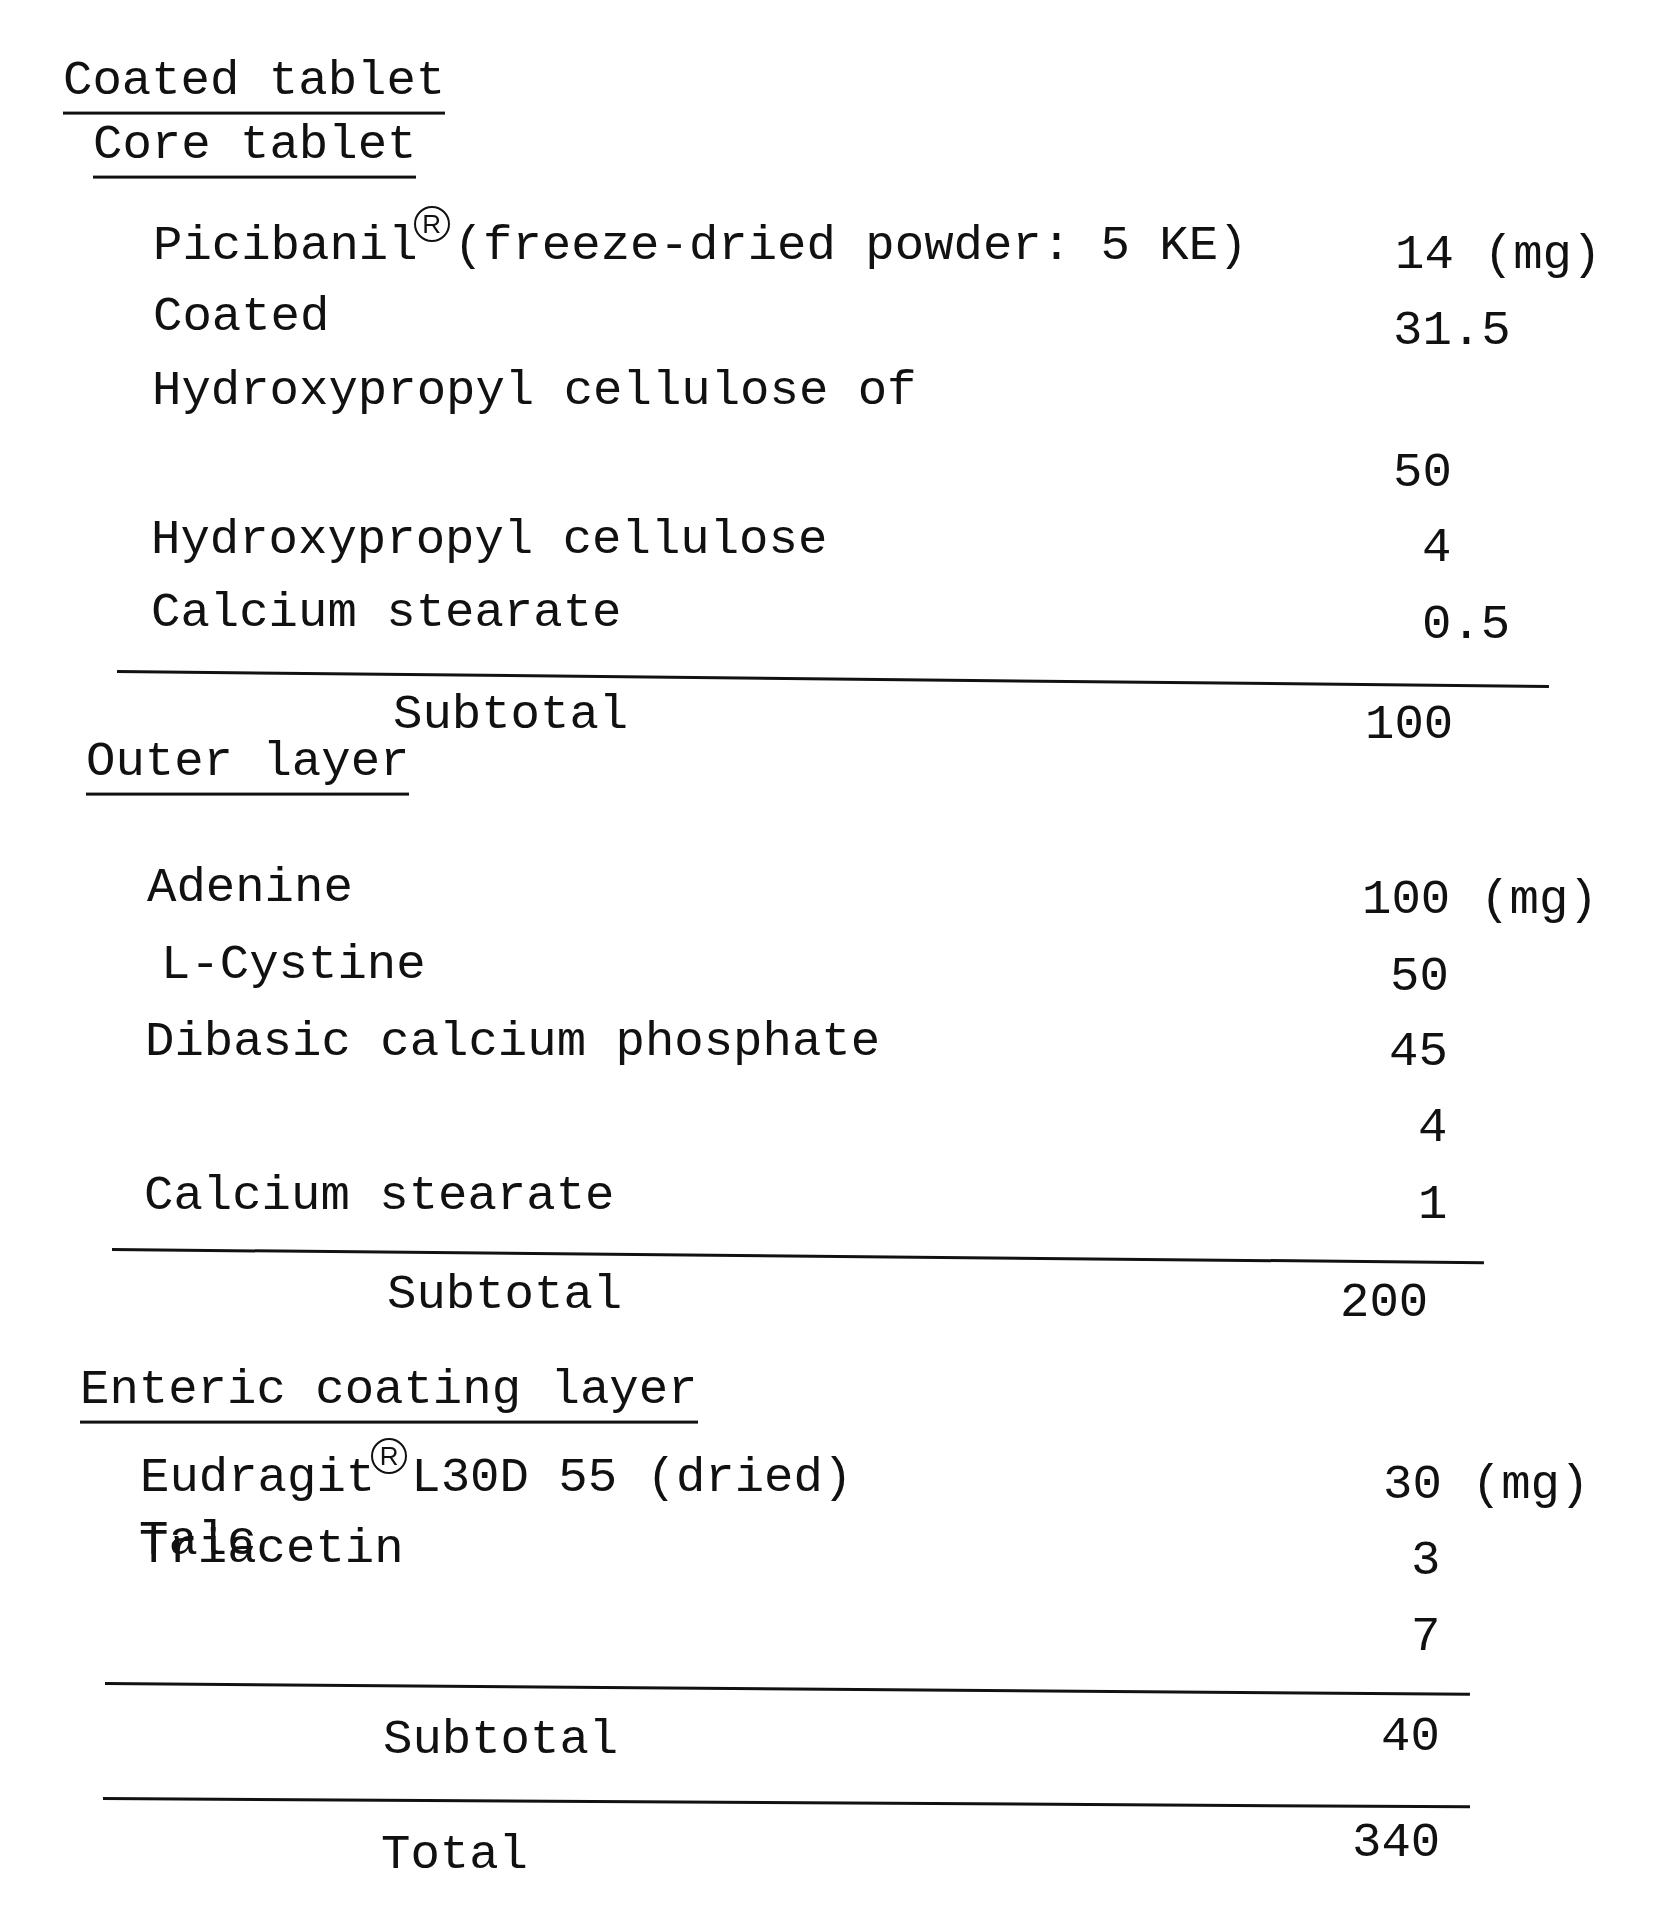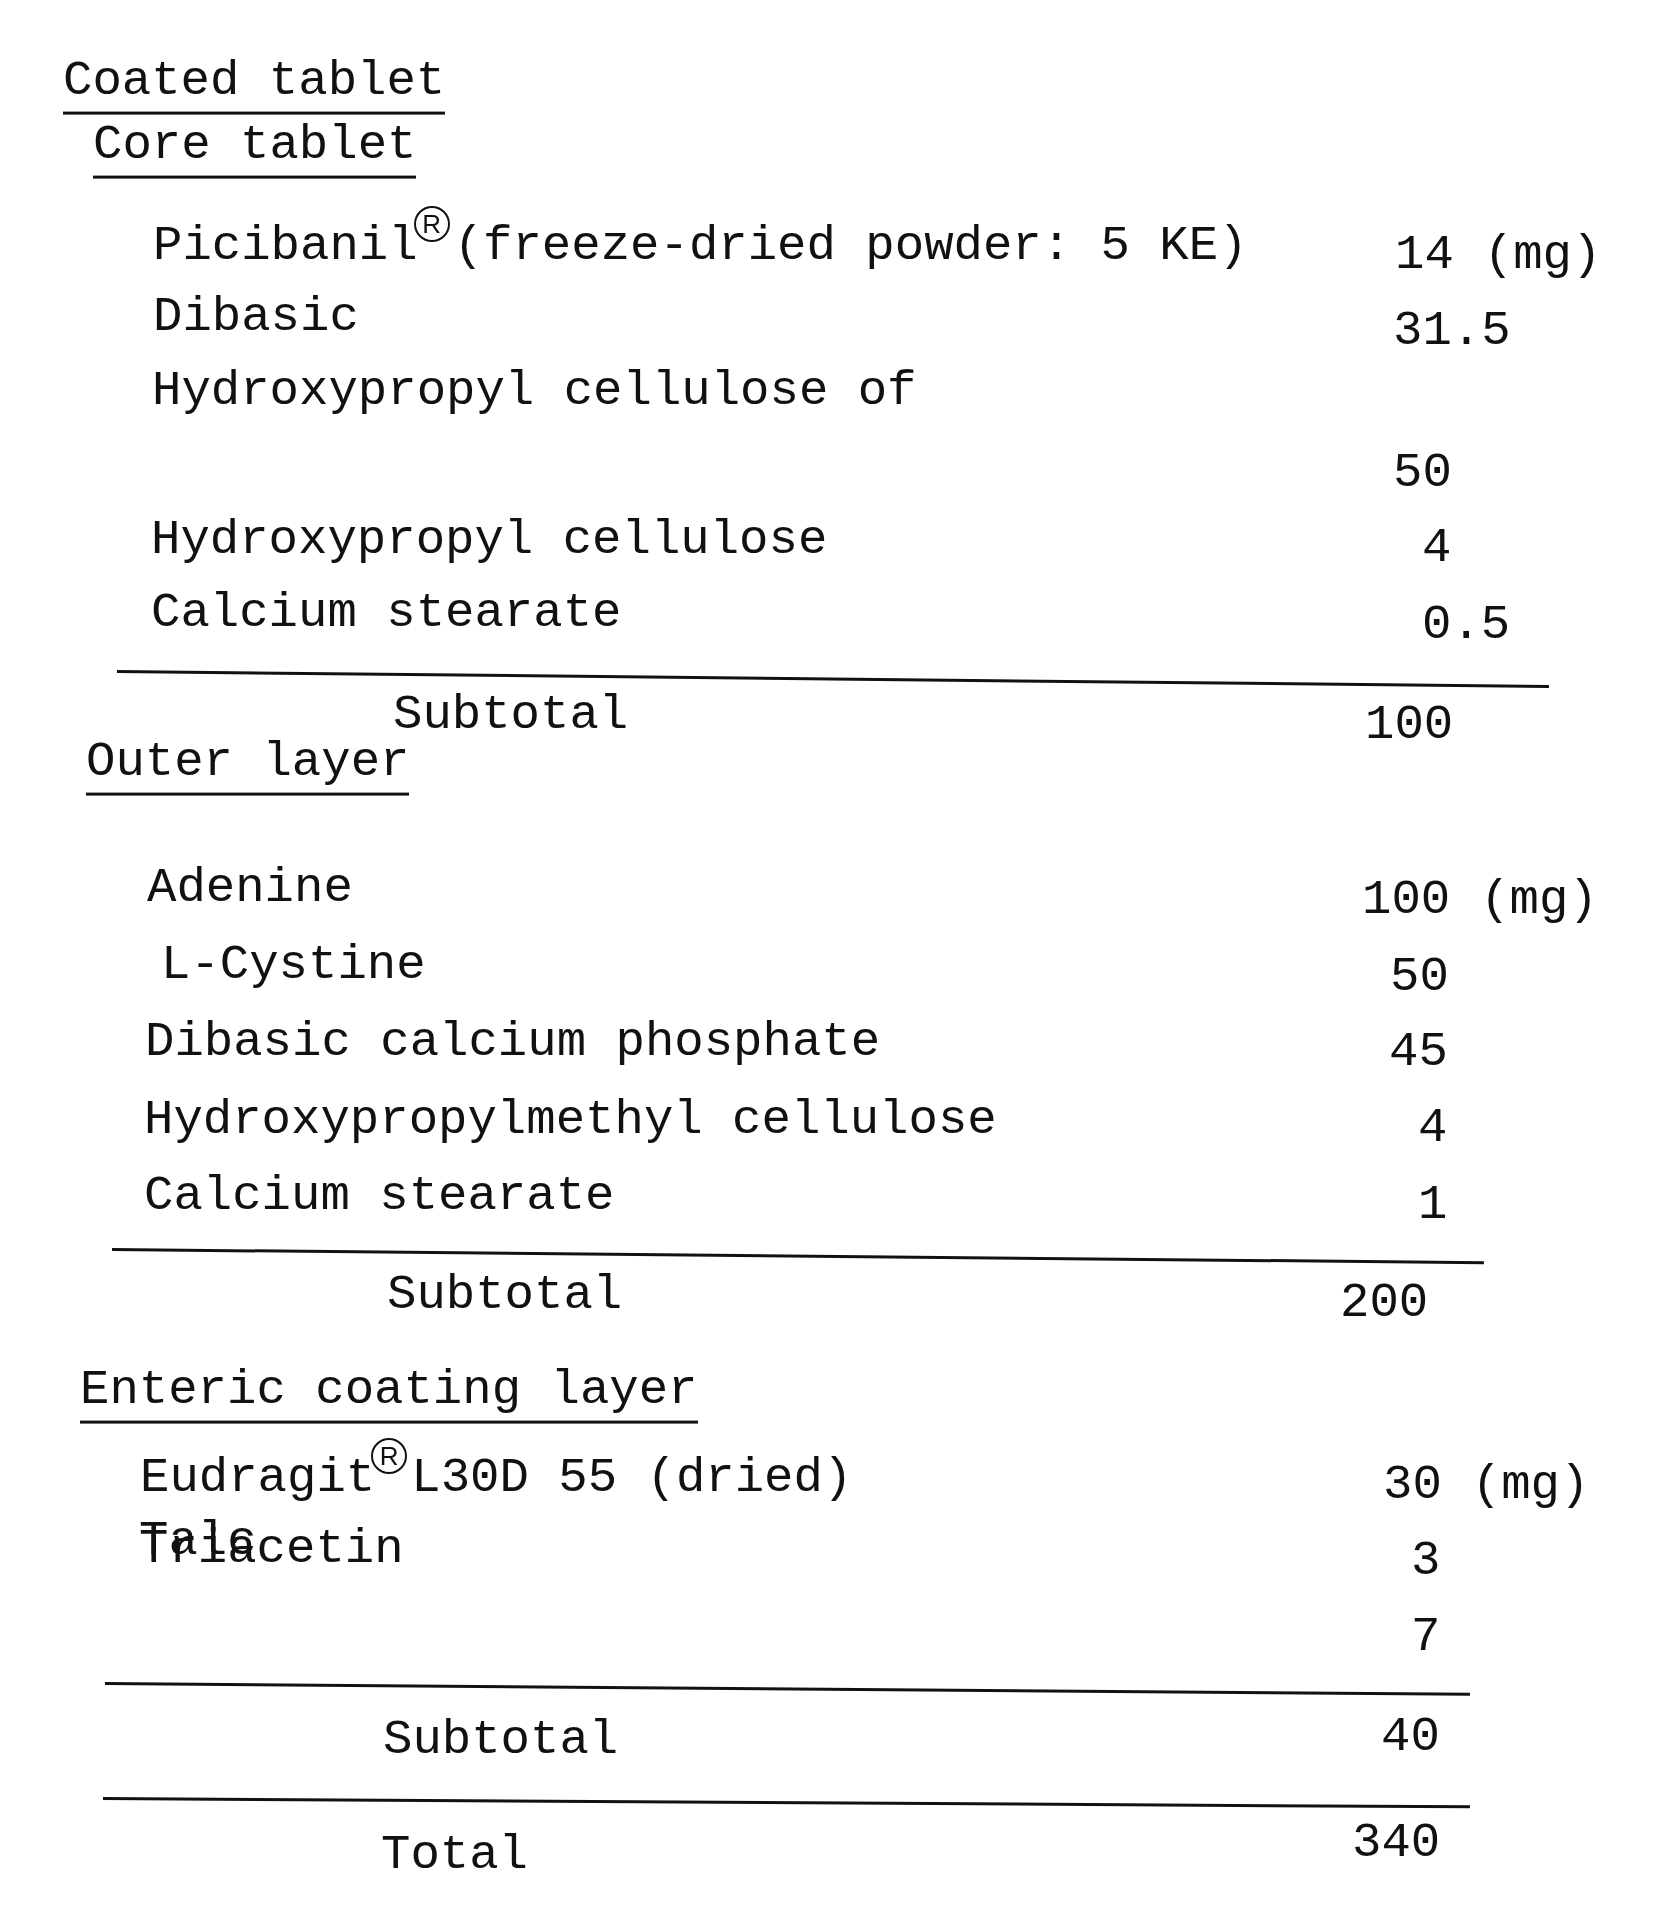--- a/index.html
+++ b/index.html
@@ -36,21 +36,21 @@
 
 <div class="page">
 
   <div class="t hdr" style="left:63px; top:103px;">Coated tablet</div>
 
   <div class="t hdr" style="left:93px; top:167px;">Core tablet</div>
 
   <div class="t" style="left:153px; top:258px;"><span>Picibanil</span><span class="reg">R</span><span>(freeze-dried powder: 5 KE)</span></div>
   <div class="t" style="left:1395px; top:270px;"><span>14</span><span class="unit">(mg)</span></div>
 
-  <div class="t" style="left:153px; top:332px;">Dibasic</div>
+  <div class="t" style="left:153px; top:332px;">Coated</div>
   <div class="t" style="left:1393px; top:346px;">31.5</div>
 
   <div class="t" style="left:152px; top:406px;">Hydroxypropyl cellulose of</div>
 
   <div class="t" style="left:1393px; top:488px;">50</div>
 
   <div class="t" style="left:151px; top:555px;">Hydroxypropyl cellulose</div>
   <div class="t" style="left:1422px; top:563px;">4</div>
 
   <div class="t" style="left:151px; top:628px;">Calcium stearate</div>
@@ -65,21 +65,20 @@
 
   <div class="t" style="left:147px; top:903px;">Adenine</div>
   <div class="t" style="left:1362px; top:915px;"><span>100</span><span class="unit">(mg)</span></div>
 
   <div class="t" style="left:161px; top:980px;">L-Cystine</div>
   <div class="t" style="left:1390px; top:992px;">50</div>
 
   <div class="t" style="left:145px; top:1057px;">Dibasic calcium phosphate</div>
   <div class="t" style="left:1389px; top:1067px;">45</div>
 
-  <div class="t" style="left:144px; top:1135px;">Hydroxypropylmethyl cellulose</div>
   <div class="t" style="left:1418px; top:1143px;">4</div>
 
   <div class="t" style="left:144px; top:1211px;">Calcium stearate</div>
   <div class="t" style="left:1418px; top:1220px;">1</div>
 
   <div class="rule" style="left:112px; top:1248px; width:1372px; transform:rotate(0.55deg); transform-origin:left center;"></div>
 
   <div class="t" style="left:387px; top:1310px;">Subtotal</div>
   <div class="t" style="left:1340px; top:1318px;">200</div>
 

